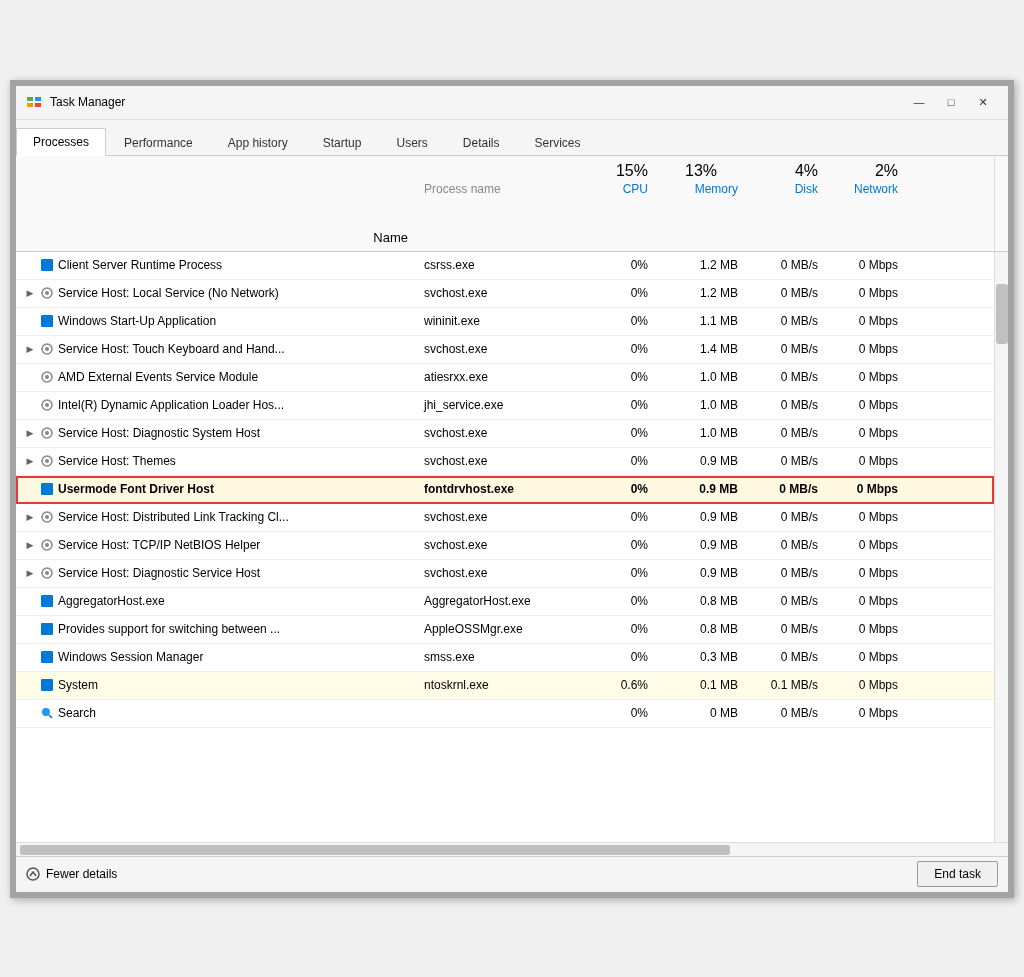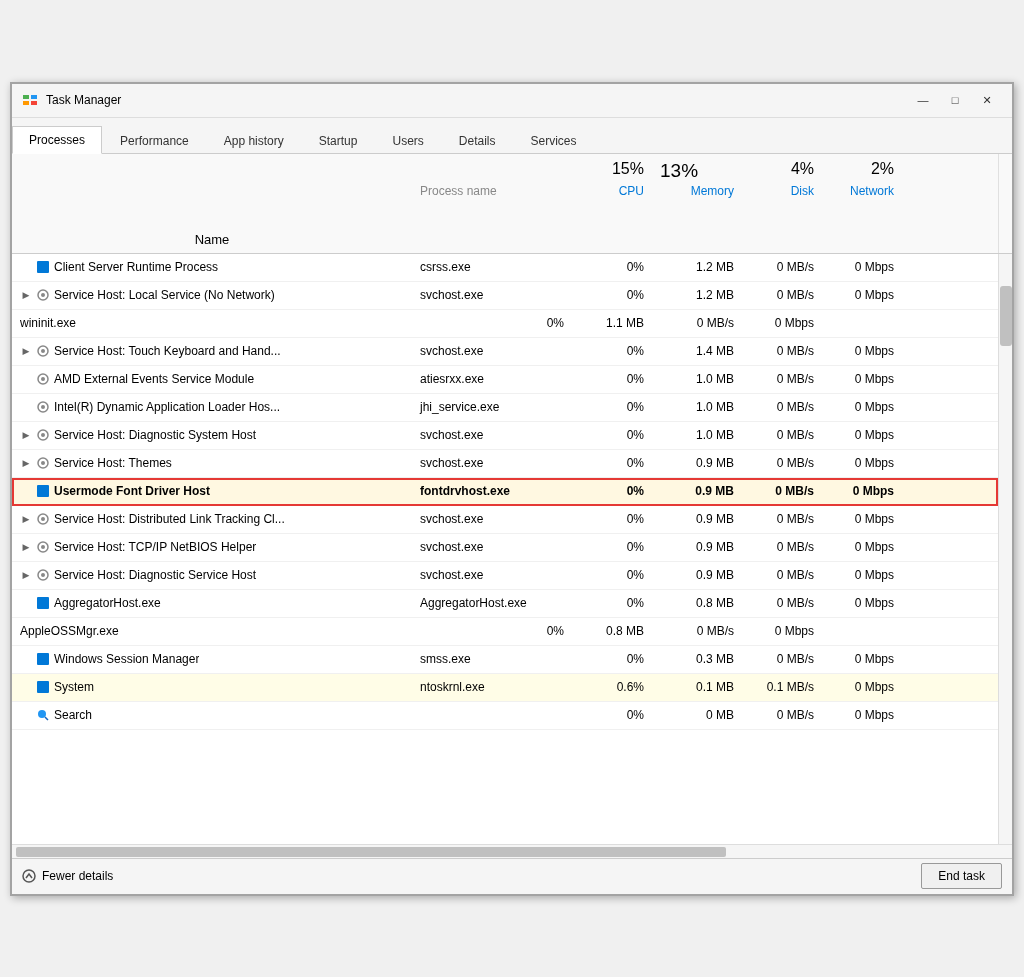--- a/index.html
+++ b/index.html
@@ -8,21 +8,21 @@
       font-size: 12px;
       background: #f0f0f0;
       display: flex;
       justify-content: center;
       align-items: center;
       min-height: 100vh;
     }
     .window {
       width: 1004px;
       background: #ffffff;
-      border: 2px solid #a3a3a3;
+      border: 6px solid #a3a3a3;
       box-shadow: 2px 2px 8px rgba(0,0,0,0.3);
     }
     .title-bar {
       background: #f5f5f5;
       border-bottom: 1px solid #ddd;
       display: flex;
       align-items: center;
       padding: 6px 10px;
       justify-content: space-between;
       height: 34px;
@@ -213,27 +213,27 @@
     <div class="tab"><span>Services</span></div>
   </div>
 
   <div style="display:flex; border-bottom: 1px solid #ccc; background:#eab308;">
     <div style="flex:1;">
 
       <div style="display:grid; grid-template-columns: 400px 160px 80px 90px 80px 80px; background:#f9f9f9; padding-top:4px;">
         <div></div>
         <div></div>
         <div class="hdr-pct" style="text-align:right; font-size:16px; color:#000; padding:2px 8px;">15%</div>
-        <div class="hdr-pct" style="text-align:left; font-size:19px; color:#000; padding:2px 8px;">13%</div>
+        <div class="hdr-pct" style="text-align:center; font-size:16px; color:#000; padding:2px 8px;">13%</div>
         <div class="hdr-pct" style="text-align:right; font-size:16px; color:#000; padding:2px 8px;">4%</div>
         <div class="hdr-pct" style="text-align:right; font-size:16px; color:#000; padding:2px 8px;">2%</div>
       </div>
 
       <div style="display:grid; grid-template-columns: 400px 160px 80px 90px 80px 80px; background:#f9f9f9; padding-bottom:4px;">
-        <div style="padding:0 8px 2px; font-size:13px; color:#000; text-align:center;margin-top:48px;">Name</div>
+        <div style="padding:0 8px 2px; font-size:13px; color:#000; text-align:right;margin-top:48px;">Name</div>
         <div style="padding:0 8px 2px; font-size:12px; color:#888; text-align:left;">Process name</div>
         <div style="padding:0 8px 2px; font-size:12px; color:#0078d7; text-align:right;">CPU</div>
         <div style="padding:0 8px 2px; font-size:12px; color:#0078d7; text-align:right;">Memory</div>
         <div style="padding:0 8px 2px; font-size:12px; color:#0078d7; text-align:right;">Disk</div>
         <div style="padding:0 8px 2px; font-size:12px; color:#0078d7; text-align:right;">Network</div>
       </div>
     </div>
     <div style="width:14px; background:#f9f9f9; border-left:1px solid #e0e0e0;"></div>
   </div>
 
@@ -267,20 +267,29 @@
             </span>
             <span style="overflow: hidden; text-overflow: ellipsis; white-space: nowrap;">Service Host: Local Service (No Network)</span>
           </div>
           <div class="cell left">svchost.exe</div>
           <div class="cell">0%</div>
           <div class="cell">1.2 MB</div>
           <div class="cell">0 MB/s</div>
           <div class="cell">0 Mbps</div>
         </div>
         <div class="data-row">
+          <div class="cell left">
+            <span class="expand-arrow"></span>
+            <span class="row-icon">
+              <svg width="12" height="12">
+                <rect x="0" y="0" width="12" height="12" fill="#0078d7" rx="1"></rect>
+              </svg>
+            </span>
+            <span style="overflow: hidden; text-overflow: ellipsis; white-space: nowrap;">Windows Start-Up Application</span>
+          </div>
           <div class="cell left">wininit.exe</div>
           <div class="cell">0%</div>
           <div class="cell">1.1 MB</div>
           <div class="cell">0 MB/s</div>
           <div class="cell">0 Mbps</div>
         </div>
         <div class="data-row">
           <div class="cell left">
             <span class="expand-arrow">▶</span>
             <span class="row-icon">
@@ -442,20 +451,29 @@
             </span>
             <span style="overflow: hidden; text-overflow: ellipsis; white-space: nowrap;">AggregatorHost.exe</span>
           </div>
           <div class="cell left">AggregatorHost.exe</div>
           <div class="cell">0%</div>
           <div class="cell">0.8 MB</div>
           <div class="cell">0 MB/s</div>
           <div class="cell">0 Mbps</div>
         </div>
         <div class="data-row">
+          <div class="cell left">
+            <span class="expand-arrow"></span>
+            <span class="row-icon">
+              <svg width="12" height="12">
+                <rect x="0" y="0" width="12" height="12" fill="#0078d7" rx="1"></rect>
+              </svg>
+            </span>
+            <span style="overflow: hidden; text-overflow: ellipsis; white-space: nowrap;">Provides support for switching between ...</span>
+          </div>
           <div class="cell left">AppleOSSMgr.exe</div>
           <div class="cell">0%</div>
           <div class="cell">0.8 MB</div>
           <div class="cell">0 MB/s</div>
           <div class="cell">0 Mbps</div>
         </div>
         <div class="data-row">
           <div class="cell left">
             <span class="expand-arrow"></span>
             <span class="row-icon">

